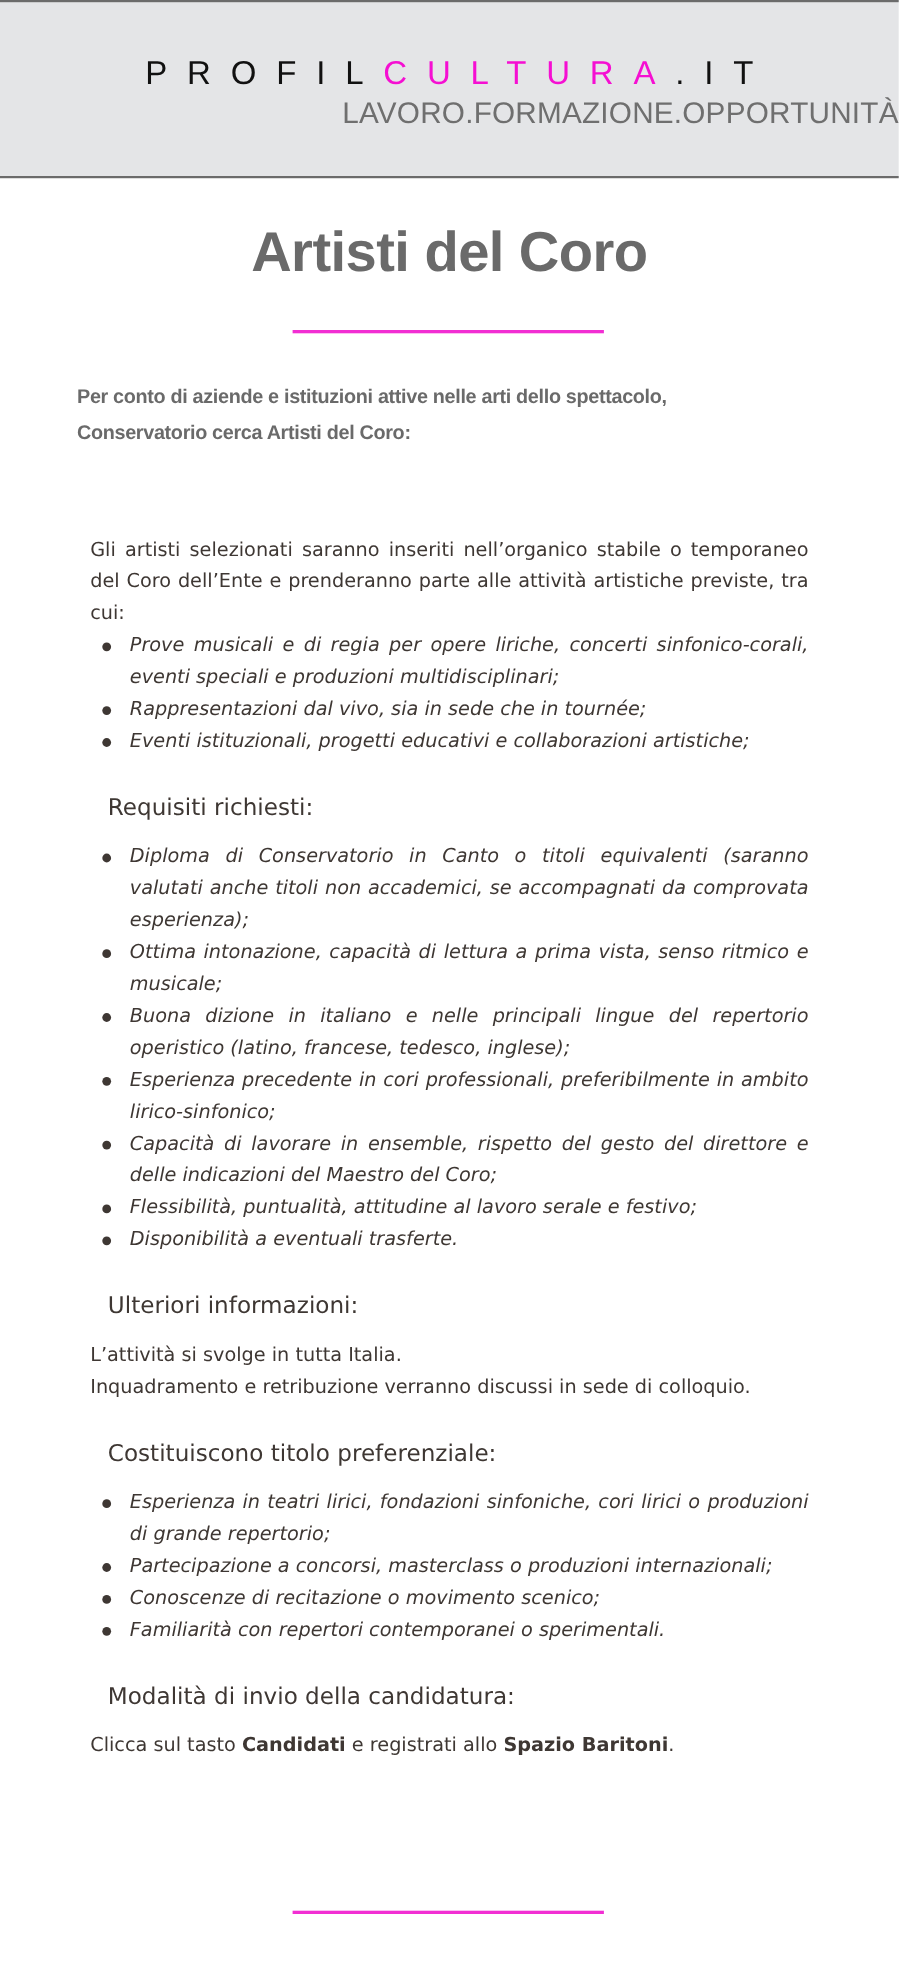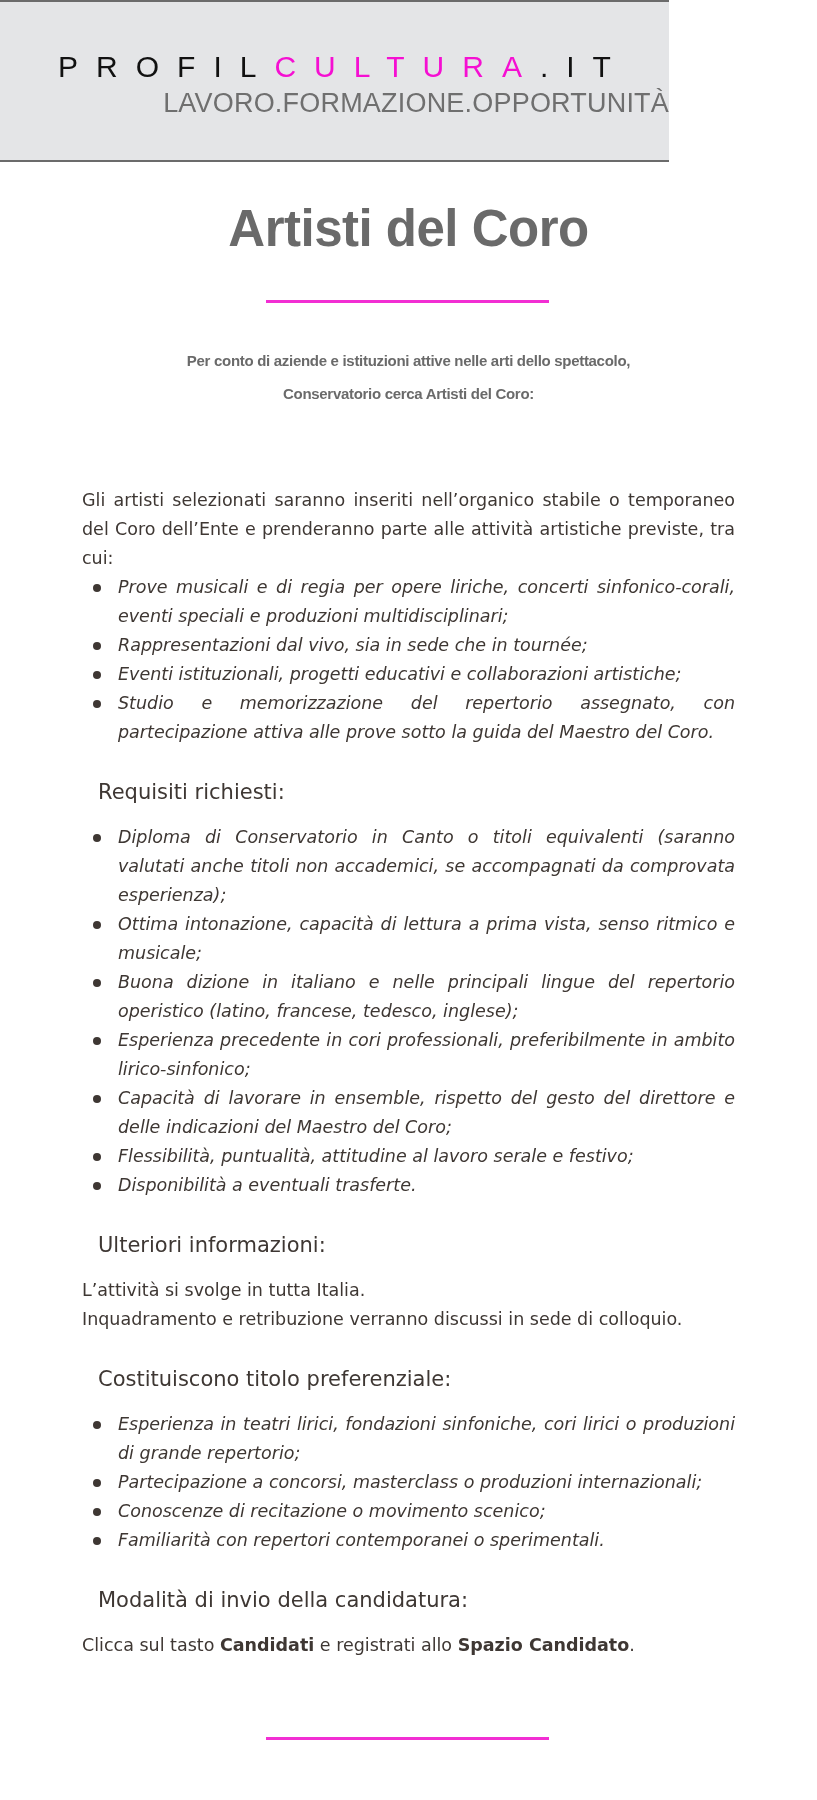--- a/index.html
+++ b/index.html
@@ -7,21 +7,21 @@
     width: 817px;
     height: 1800px;
     background: #ffffff;
     font-family: "DejaVu Sans", sans-serif;
     overflow: hidden;
     position: relative;
   }
   .header {
     position: absolute;
     left: 0; top: 0;
-    width: 669px;
+    width: 817px;
     height: 162px;
     background: #e4e5e7;
     border-top: 2px solid #6b6b6b;
     border-bottom: 2px solid #6b6b6b;
     box-sizing: border-box;
   }
   .brand {
     position: absolute;
     left: 0; right: 0;
     top: 47px;
@@ -63,24 +63,24 @@
     width: 283px;
     height: 3px;
     background: #f22ed3;
   }
   .divider.top { top: 300px; }
   .divider.bottom { top: 1737px; }
   .intro {
     position: absolute;
     left: 70px; right: 70px;
     top: 344px;
-    text-align: center;
+    text-align: left;
     font-family: "Liberation Sans", sans-serif;
     font-weight: bold;
-    font-size: 15px;
+    font-size: 18px;
     color: #6a6a6a;
     line-height: 33px;
     letter-spacing: -0.3px;
   }
   .content {
     position: absolute;
     left: 82px;
     width: 653px;
     top: 486px;
     color: #3e3733;
@@ -137,21 +137,20 @@
   <div>Per conto di aziende e istituzioni attive nelle arti dello spettacolo,</div>
   <div>Conservatorio cerca Artisti del Coro:</div>
 </div>
 
 <div class="content">
   <p>Gli artisti selezionati saranno inseriti nell’organico stabile o temporaneo del Coro dell’Ente e prenderanno parte alle attività artistiche previste, tra cui:</p>
   <ul>
     <li><span class="bullet"></span><span>Prove musicali e di regia per opere liriche, concerti sinfonico-corali, eventi speciali e produzioni multidisciplinari;</span></li>
     <li><span class="bullet"></span><span>Rappresentazioni dal vivo, sia in sede che in tournée;</span></li>
     <li><span class="bullet"></span><span>Eventi istituzionali, progetti educativi e collaborazioni artistiche;</span></li>
-    <li><span class="bullet"></span><span>Studio e memorizzazione del repertorio assegnato, con partecipazione attiva alle prove sotto la guida del Maestro del Coro.</span></li>
   </ul>
 
   <div class="section">
     <h3>Requisiti richiesti:</h3>
     <ul>
       <li><span class="bullet"></span><span>Diploma di Conservatorio in Canto o titoli equivalenti (saranno valutati anche titoli non accademici, se accompagnati da comprovata esperienza);</span></li>
       <li><span class="bullet"></span><span>Ottima intonazione, capacità di lettura a prima vista, senso ritmico e musicale;</span></li>
       <li><span class="bullet"></span><span>Buona dizione in italiano e nelle principali lingue del repertorio operistico (latino, francese, tedesco, inglese);</span></li>
       <li><span class="bullet"></span><span>Esperienza precedente in cori professionali, preferibilmente in ambito lirico-sinfonico;</span></li>
       <li><span class="bullet"></span><span>Capacità di lavorare in ensemble, rispetto del gesto del direttore e delle indicazioni del Maestro del Coro;</span></li>
@@ -171,17 +170,17 @@
     <ul>
       <li><span class="bullet"></span><span>Esperienza in teatri lirici, fondazioni sinfoniche, cori lirici o produzioni di grande repertorio;</span></li>
       <li><span class="bullet"></span><span>Partecipazione a concorsi, masterclass o produzioni internazionali;</span></li>
       <li><span class="bullet"></span><span>Conoscenze di recitazione o movimento scenico;</span></li>
       <li><span class="bullet"></span><span>Familiarità con repertori contemporanei o sperimentali.</span></li>
     </ul>
   </div>
 
   <div class="section">
     <h3>Modalità di invio della candidatura:</h3>
-    <p class="nojustify"><span>Clicca sul tasto </span><b>Candidati</b><span> e registrati allo </span><b>Spazio Candidato</b><span>.</span></p>
+    <p class="nojustify"><span>Clicca sul tasto </span><b>Candidati</b><span> e registrati allo </span><b>Spazio Baritoni</b><span>.</span></p>
   </div>
 </div>
 
 <div class="divider bottom"></div>
 
 </body></html>

